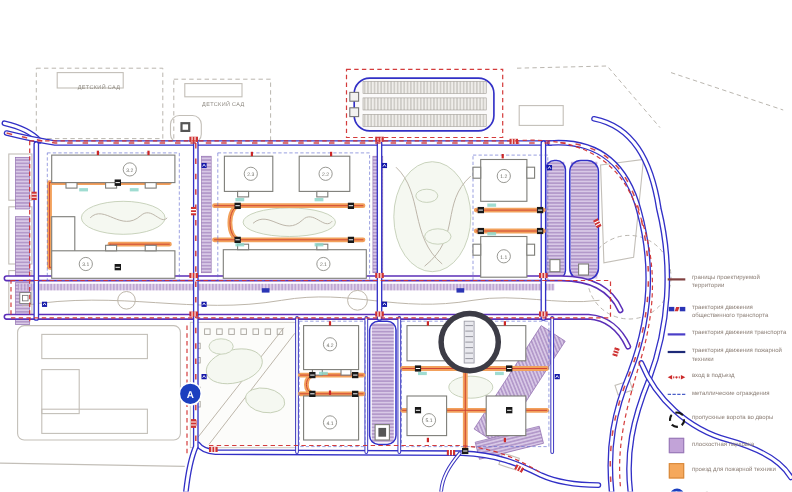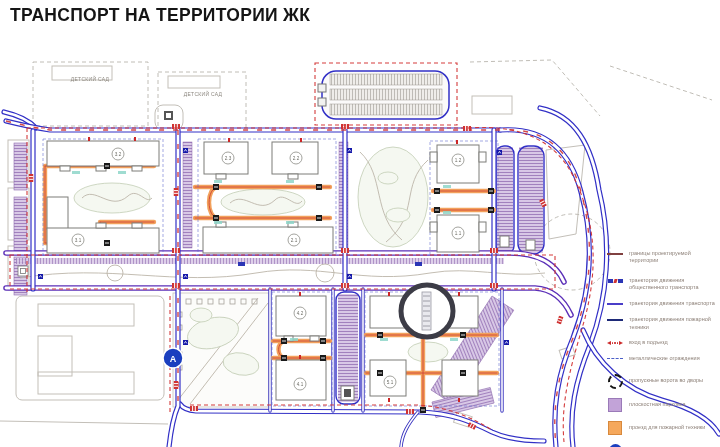--- a/index.html
+++ b/index.html
@@ -47,21 +47,20 @@
   .dot{width:1.5px;height:1.5px;border-radius:50%;background:#cc2a2a}
   .ic-gate{width:11px;height:11px;border:2.4px dashed #161616;border-radius:50%;margin-top:1px}
   .ic-sq{width:12px;height:12px;margin-top:1px}
   .ic-bus{width:13px;height:13px;border-radius:50%;background:#1b3fbf;color:#fff;display:flex;
           align-items:center;justify-content:center;font-size:7.5px;font-weight:bold;margin-top:1px}
 </style>
 </head>
 <body>
 
 <div id="stage">
-  <div id="page-title">ТРАНСПОРТ НА ТЕРРИТОРИИ ЖК</div>
 
   <svg id="plan" width="720" height="447" viewBox="0 0 720 447">
     <defs>
       <pattern id="pLilac" width="4" height="3" patternUnits="userSpaceOnUse">
         <rect width="4" height="3" fill="#d8c8e6"></rect>
         <path d="M0,1.5 H4" stroke="#936fb2" stroke-width=".8"></path>
       </pattern>
       <pattern id="pLilacV" width="3" height="4" patternUnits="userSpaceOnUse">
         <rect width="3" height="4" fill="#d8c8e6"></rect>
         <path d="M1.5,0 V4" stroke="#936fb2" stroke-width=".8"></path>

